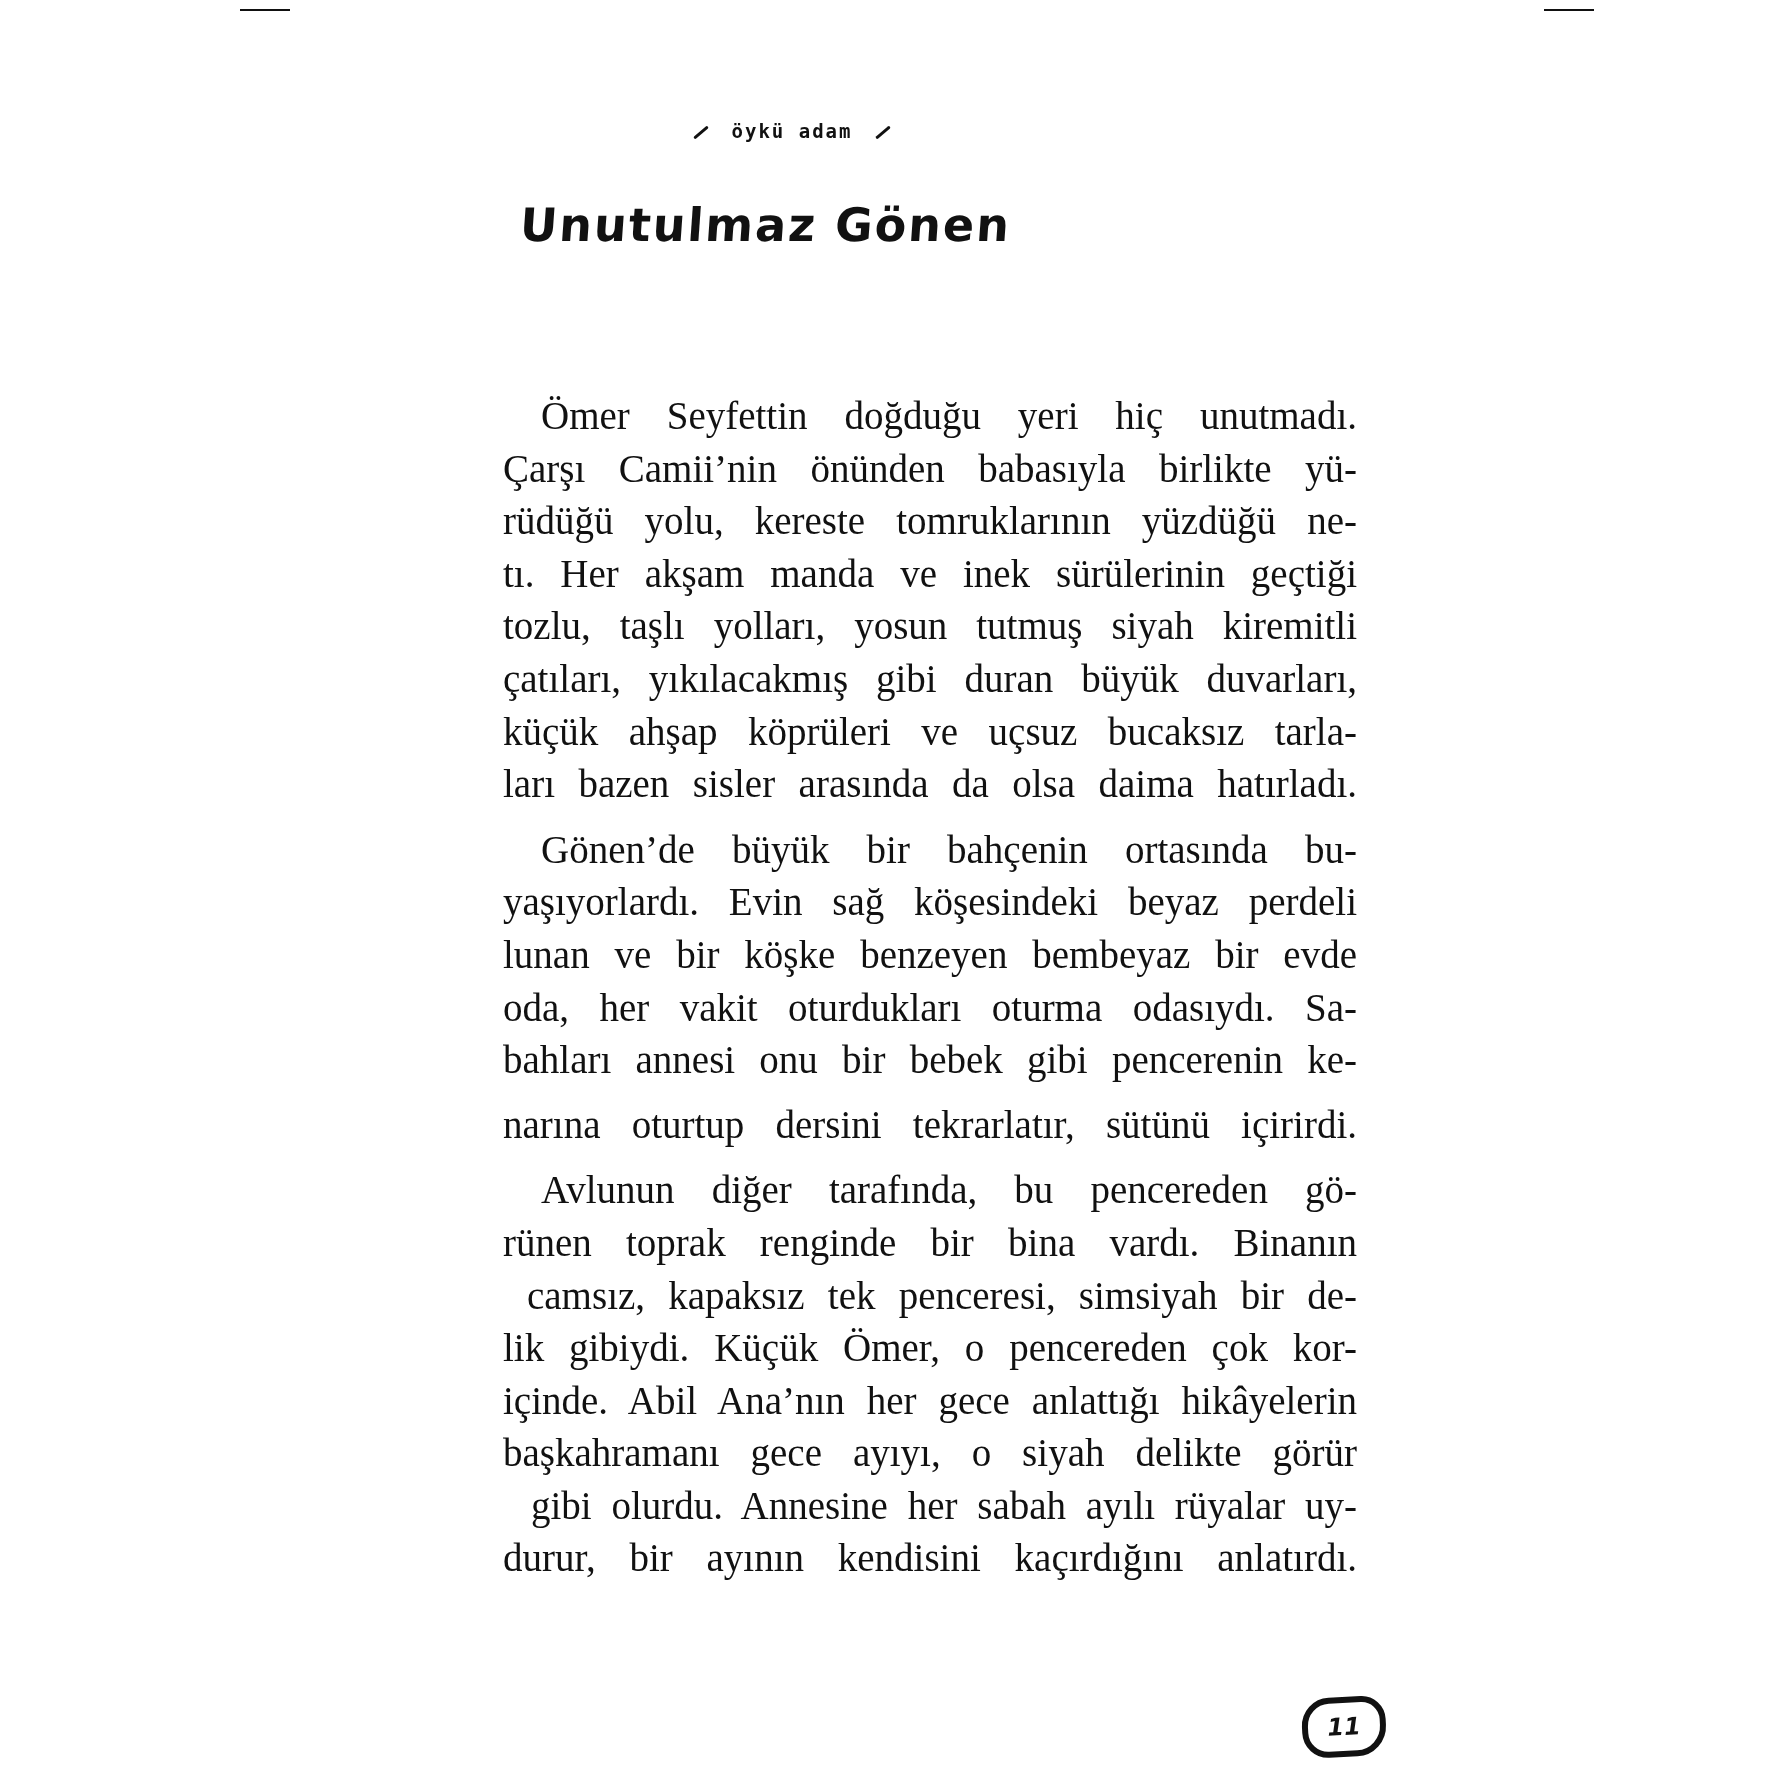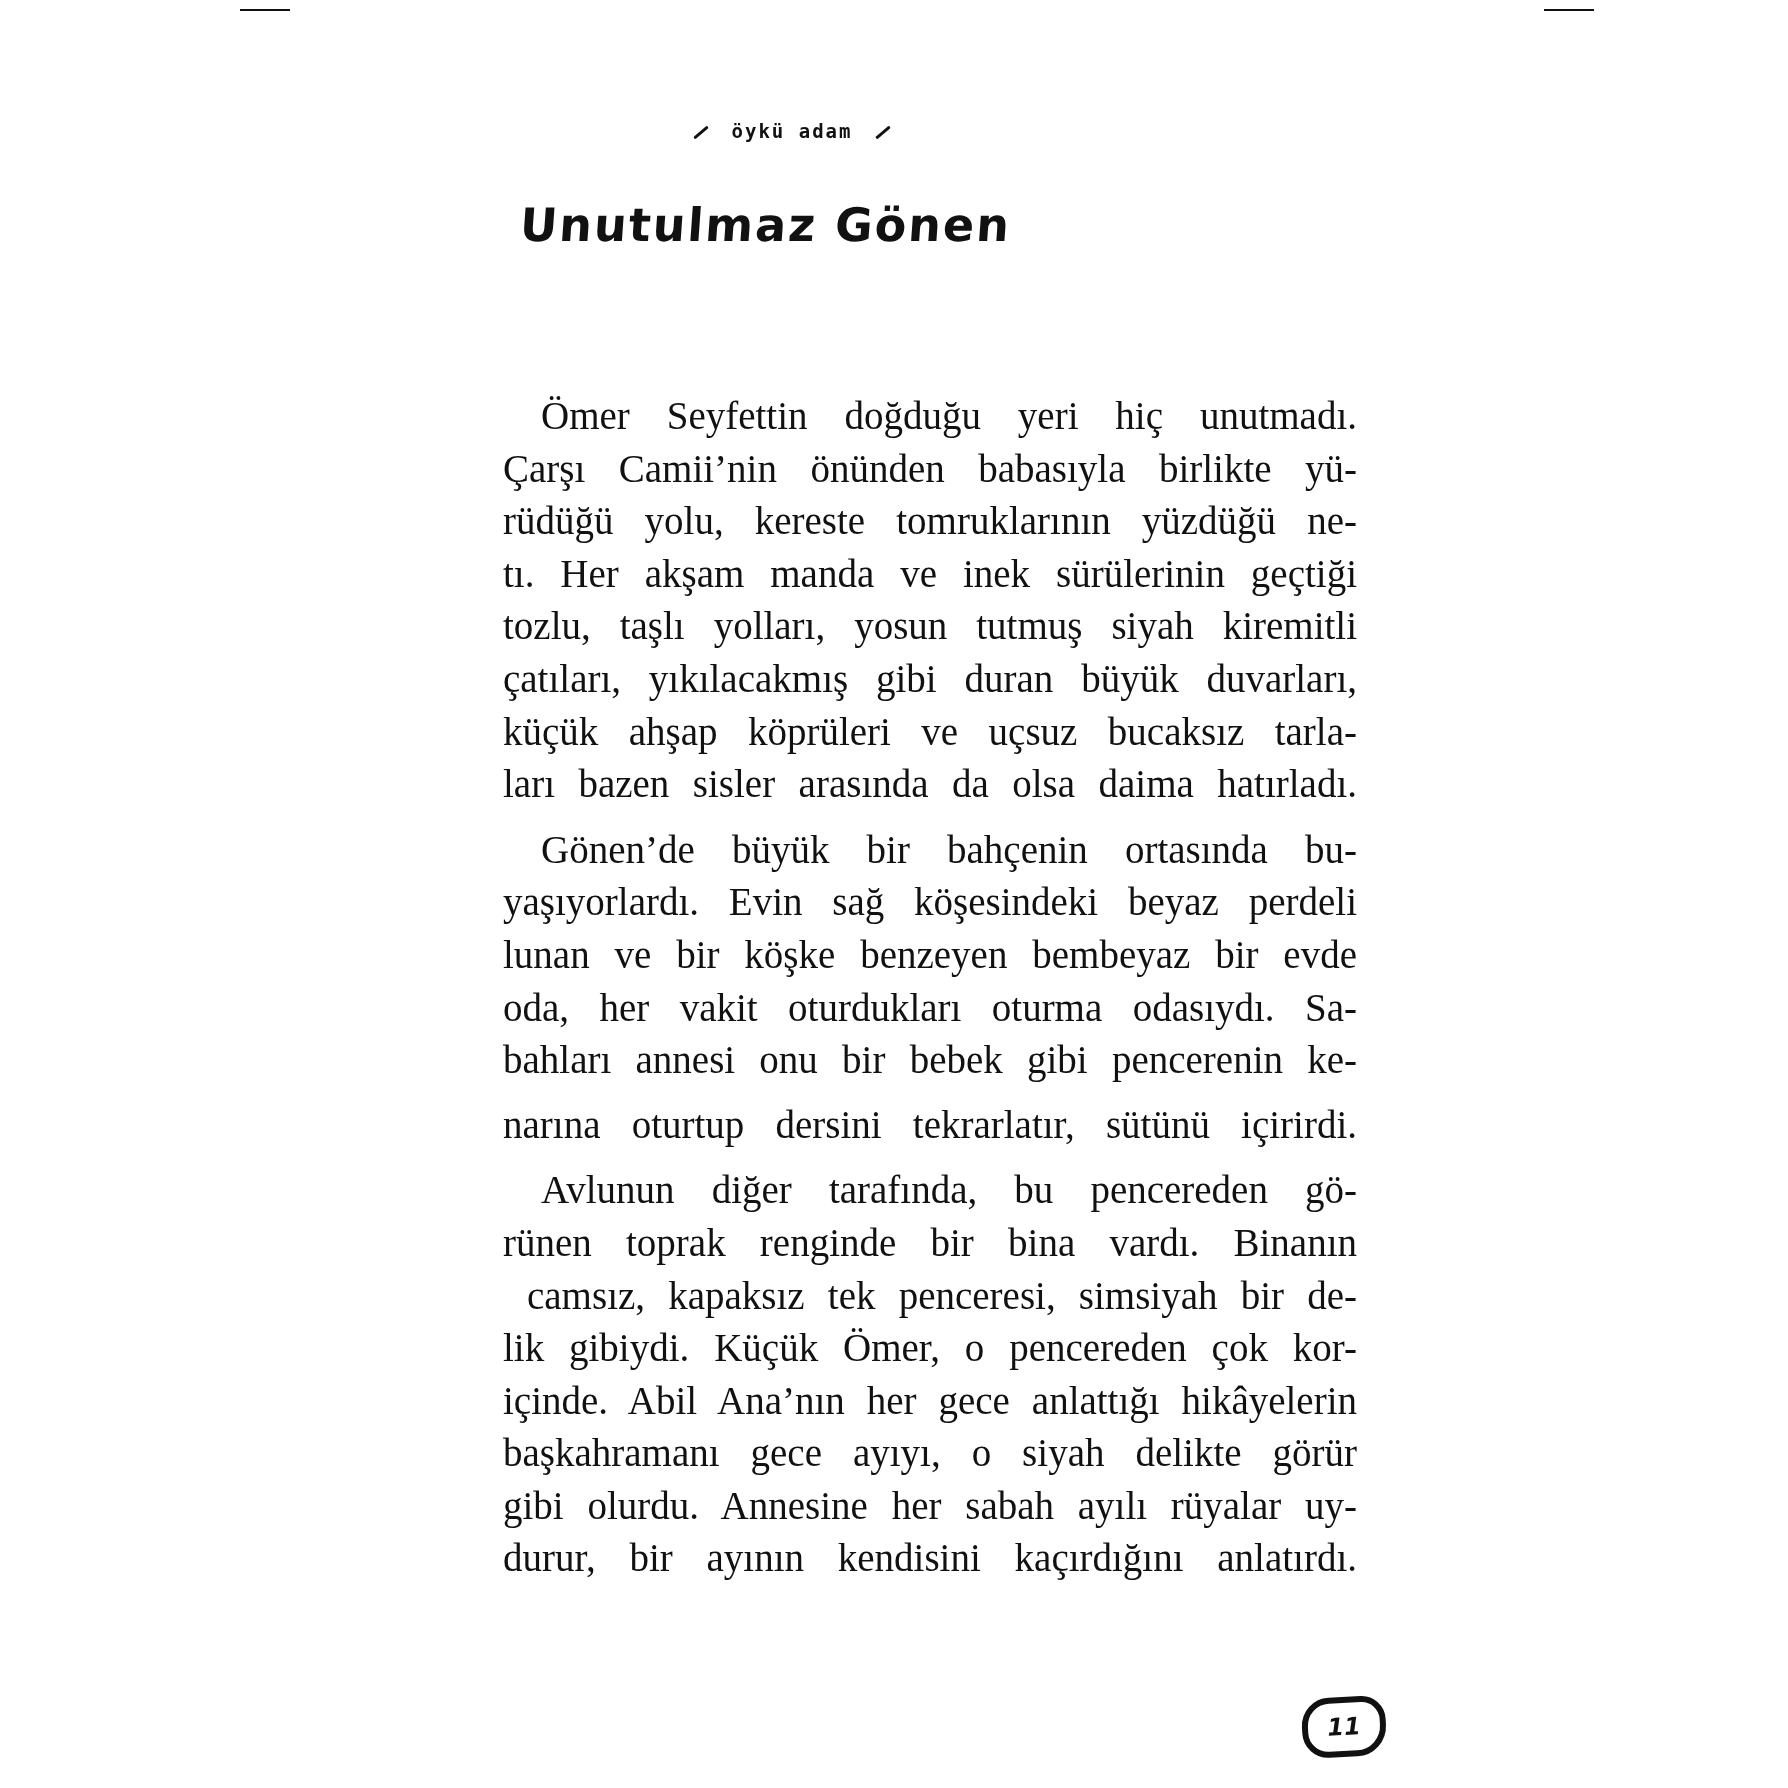--- a/index.html
+++ b/index.html
@@ -137,20 +137,20 @@
     <span class="line" style="white-space: normal; text-align-last: justify;">bahları annesi onu bir bebek gibi pencerenin ke-</span>
     <span class="line" style="white-space: normal; text-align-last: justify; margin-top: 12px;">narına oturtup dersini tekrarlatır, sütünü içirirdi.</span>
   </p>
   <p>
     <span class="line" style="white-space: normal; text-align-last: justify;">Avlunun diğer tarafında, bu pencereden gö-</span>
     <span class="line" style="white-space: normal; text-align-last: justify;">rünen toprak renginde bir bina vardı. Binanın</span>
     <span class="line" style="white-space: normal; text-align-last: justify; margin-left: 24px;">camsız, kapaksız tek penceresi, simsiyah bir de-</span>
     <span class="line" style="white-space: normal; text-align-last: justify;">lik gibiydi. Küçük Ömer, o pencereden çok kor-</span>
     <span class="line" style="white-space: normal; text-align-last: justify;">içinde. Abil Ana’nın her gece anlattığı hikâyelerin</span>
     <span class="line" style="white-space: normal; text-align-last: justify;">başkahramanı gece ayıyı, o siyah delikte görür</span>
-    <span class="line" style="white-space: normal; text-align-last: justify;">gibi olurdu. Annesine her sabah ayılı rüyalar uy-</span>
+    <span class="line" style="white-space: normal; text-align-last: justify; margin-left: 28px;">gibi olurdu. Annesine her sabah ayılı rüyalar uy-</span>
     <span class="line" style="white-space: normal; text-align-last: justify;">durur, bir ayının kendisini kaçırdığını anlatırdı.</span>
   </p>
 </div>
 
 <div class="page-number">
   <span>11</span>
 </div>
 
 </body></html>

